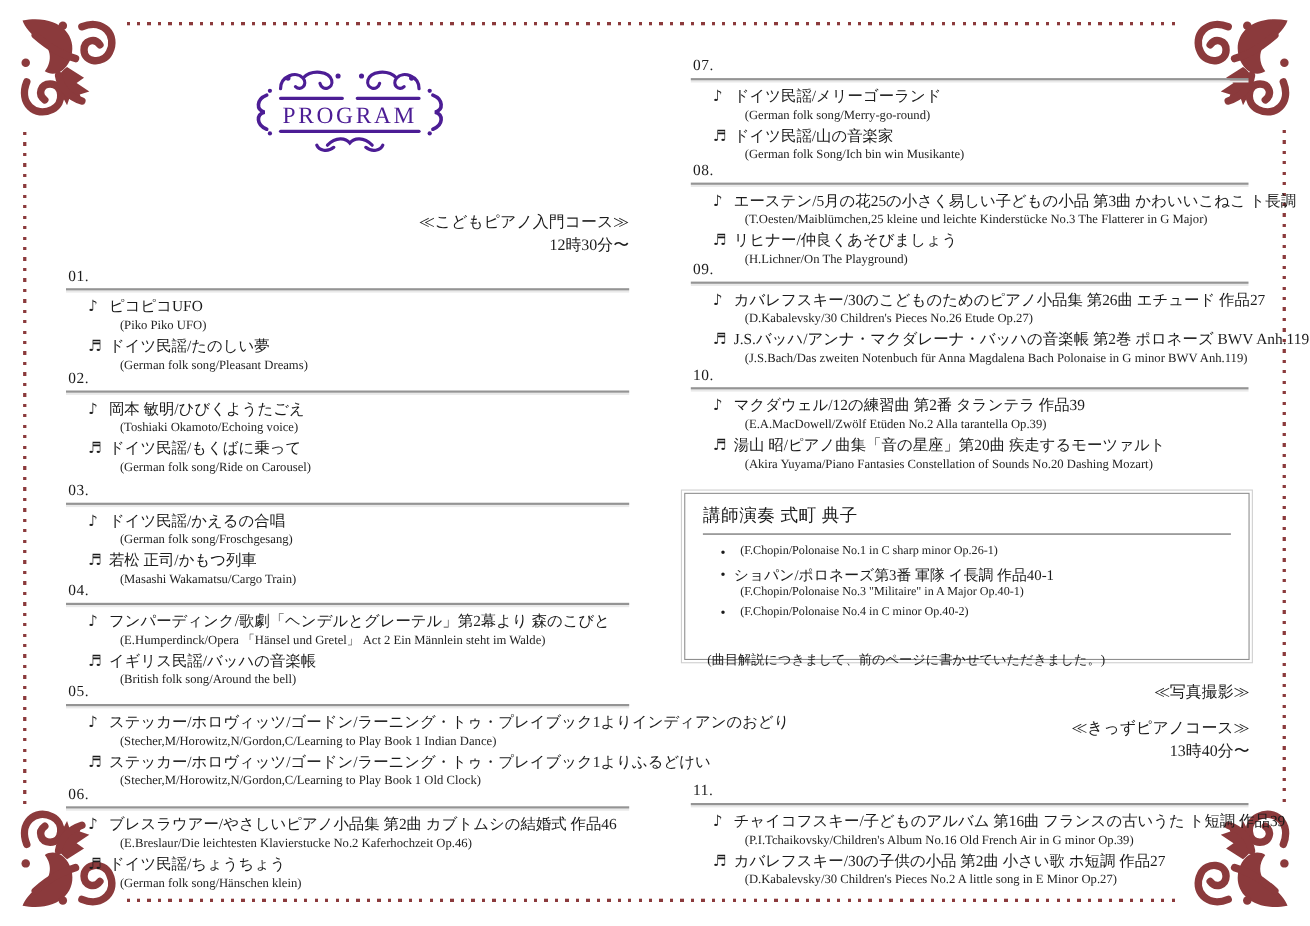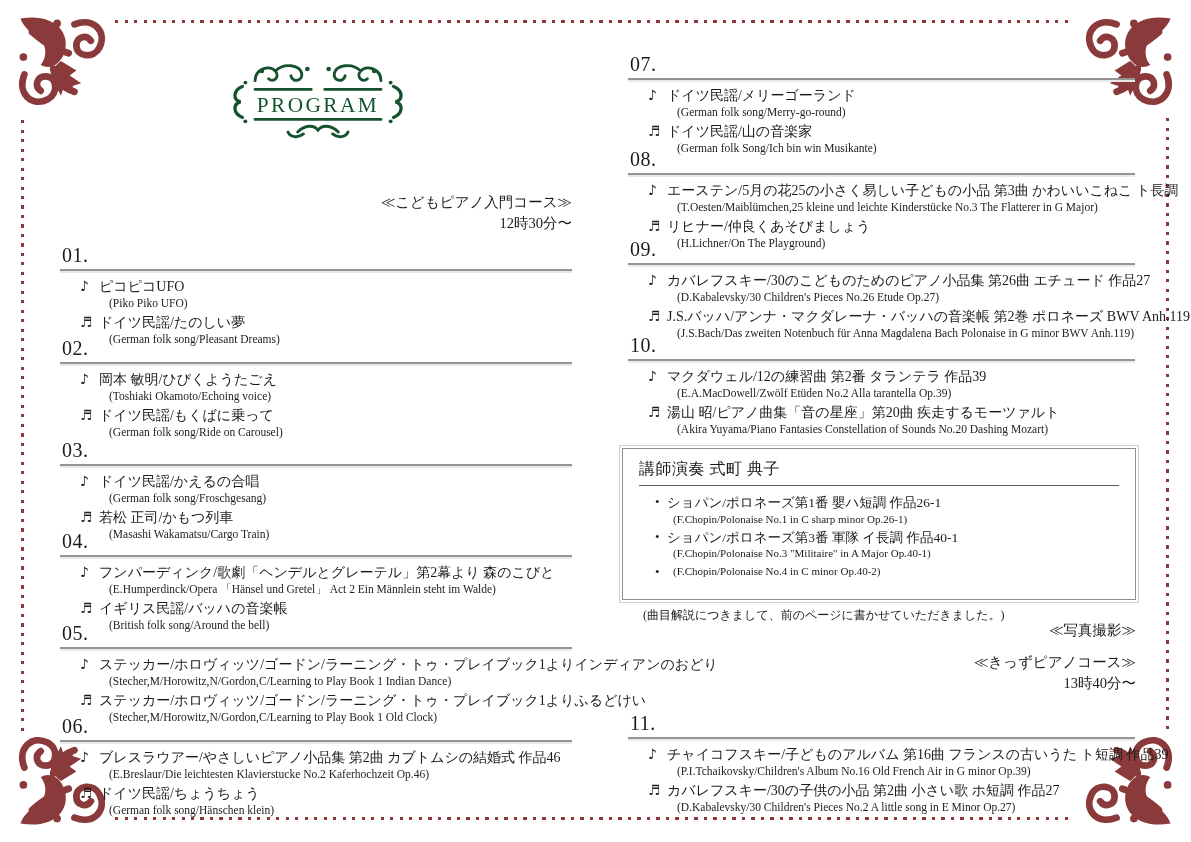--- a/index.html
+++ b/index.html
@@ -12,28 +12,28 @@
   .dots-h { position:absolute; height:3px;
     background:repeating-linear-gradient(to right,#8b3a3c 0 3px,transparent 3px 9.5px); }
   .dots-v { position:absolute; width:3px;
     background:repeating-linear-gradient(to bottom,#8b3a3c 0 3px,transparent 3px 9.5px); }
   .corner { position:absolute; width:106px; height:106px; color:#8b3a3c; }
   .corner svg { width:100%; height:100%; display:block; }
   .corner.tr { transform:scaleX(-1); }
   .corner.bl { transform:scaleY(-1); }
   .corner.br { transform:scale(-1,-1); }
   
-  .emblem { position:absolute; left:226px; top:57px; width:184px; height:88px; color:#14532d; }
+  .emblem { position:absolute; left:226px; top:57px; width:184px; height:88px; color:#4c1d95; }
   .emblem svg { width:100%; height:100%; display:block; }
   .emblem text { font-family:"Liberation Serif","DejaVu Serif",serif; }
   
   .center-h { position:absolute; text-align:right; font-size:14.5px; line-height:1.45; }
   
   .item { position:absolute; }
-  .item-no { font-size:20px; letter-spacing:0.5px; padding-left:2px; margin-bottom:2px; }
+  .item-no { font-size:14px; letter-spacing:0.5px; padding-left:2px; margin-bottom:2px; }
   .item-rule { height:2px; background:#949494; box-shadow:0 2px 0 #e9e9e9; margin-bottom:7px; }
   .entry { display:flex; align-items:flex-start; padding-left:20px; margin-bottom:4px; }
   .nicon { font-family:"DejaVu Sans","Liberation Sans",sans-serif; font-size:14px;
            width:19px; flex:0 0 19px; line-height:1.2; }
   .etext { min-width:0; }
   .etitle { font-size:14px; line-height:1.25; white-space:nowrap; }
   .esub { font-size:11.5px; line-height:1.3; padding-left:10px; white-space:nowrap; color:#222; }
   
   .ibox { position:absolute; left:622px; top:448px; width:514px; height:152px;
           box-sizing:border-box; background:#fff; border:1px solid #8f8f8f;
@@ -340,21 +340,20 @@
       </div>
     </div>
   </section>
 
   <section class="ibox">
     <div class="ibox-heading">講師演奏 式町 典子</div>
     <div class="ibox-rule"></div>
     <div class="piece">
       <span class="bullet">•</span>
       <div>
-        <div class="ptitle">ショパン/ポロネーズ第1番 嬰ハ短調 作品26-1</div>
         <div class="psub">(F.Chopin/Polonaise No.1 in C sharp minor Op.26-1)</div>
       </div>
     </div>
     <div class="piece">
       <span class="bullet">•</span>
       <div>
         <div class="ptitle">ショパン/ポロネーズ第3番 軍隊 イ長調 作品40-1</div>
         <div class="psub">(F.Chopin/Polonaise No.3 "Militaire" in A Major Op.40-1)</div>
       </div>
     </div>

